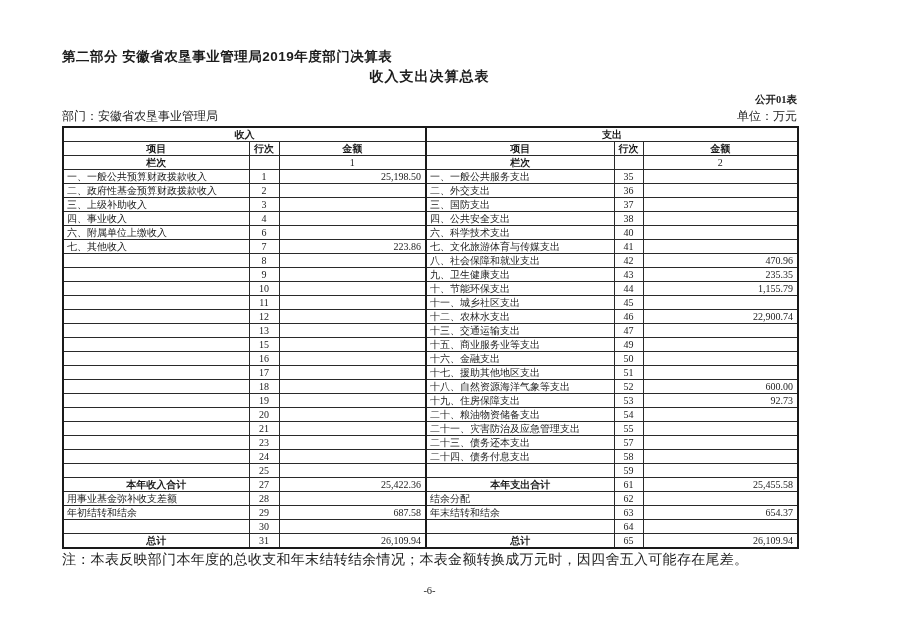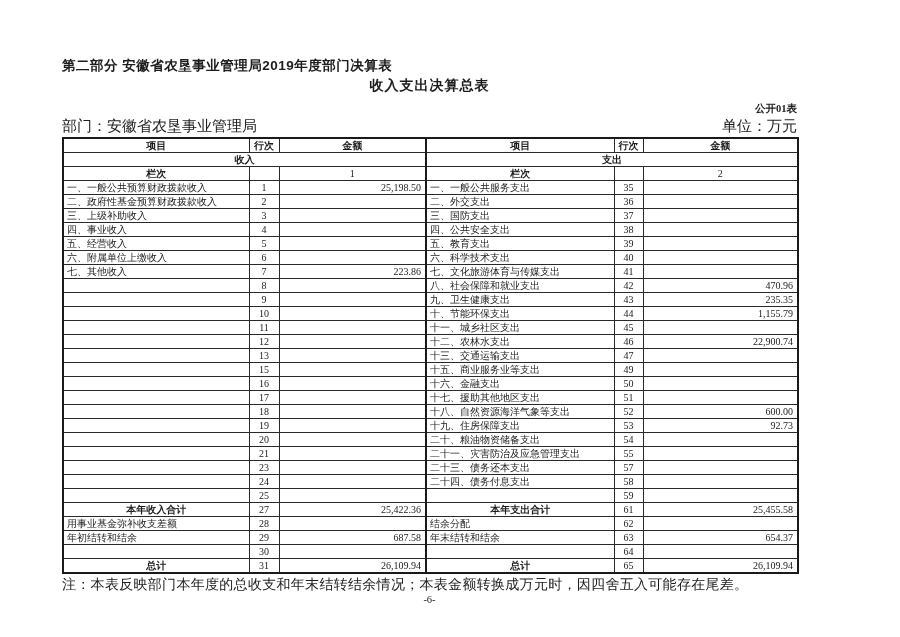--- a/index.html
+++ b/index.html
@@ -4,33 +4,33 @@
 <style>
   html,body{margin:0;padding:0;}
   body{
     width:900px;height:637px;
     background:#ffffff;
     color:#1c1c1c;
     font-family:"Liberation Serif","DejaVu Serif",serif;
     position:relative;
     overflow:hidden;
   }
-  .sheet{position:absolute;left:62px;top:57px;width:735px;}
+  .sheet{position:absolute;left:62px;top:48px;width:735px;}
   .title1{
     font-family:"Liberation Sans","DejaVu Sans",sans-serif;
     font-weight:bold;font-size:13.5px;text-align:left;letter-spacing:0.5px;
   }
   .title2{
     font-family:Liberation Mono, monospace;
     font-weight:bold;font-size:14px;text-align:center;margin-top:2px;letter-spacing:1px;
   }
   .form-code{font-size:10.5px;text-align:right;margin-top:7px;font-weight:bold;}
   .meta-row{
     display:flex;justify-content:space-between;
-    font-size:15px;margin-top:1px;margin-bottom:1px;
+    font-size:12px;margin-top:1px;margin-bottom:1px;
   }
   table{
     border-collapse:collapse;table-layout:fixed;width:735px;
     border:2px solid #1a1a1a;
   }
   th,td{
     border:1px solid #2a2a2a;
     font-size:10px;line-height:1;
     padding:0 3px;height:13px;
     overflow:hidden;white-space:nowrap;
@@ -65,30 +65,30 @@
     <colgroup>
       <col style="width:186px">
         <col style="width:30px">
         <col style="width:147px">
       <col style="width:188px">
         <col style="width:29px">
         <col style="width:155px">
     </colgroup>
     <thead>
       <tr>
+        <th colspan="3">收入</th>
+        <th colspan="3" class="exp-start">支出</th>
+      </tr>
+      <tr>
         <th>项目</th>
         <th>行次</th>
         <th>金额</th>
         <th class="exp-start">项目</th>
         <th>行次</th>
         <th>金额</th>
-      </tr>
-      <tr>
-        <th colspan="3">收入</th>
-        <th colspan="3" class="exp-start">支出</th>
       </tr>
       <tr>
         <td>栏次</td>
         <td></td>
         <td class="colno">1</td>
         <td class="exp-start">栏次</td>
         <td></td>
         <td class="colno">2</td>
       </tr>
     </thead>
@@ -119,28 +119,20 @@
         </tr>
         <tr>
           <td class="item">四、事业收入</td>
           <td class="no">4</td>
           <td class="amount"></td>
           <td class="item exp-start">四、公共安全支出</td>
           <td class="no">38</td>
           <td class="amount"></td>
         </tr>
         <tr>
-          <td class="item">五、经营收入</td>
-          <td class="no">5</td>
-          <td class="amount"></td>
-          <td class="item exp-start">五、教育支出</td>
-          <td class="no">39</td>
-          <td class="amount"></td>
-        </tr>
-        <tr>
           <td class="item">六、附属单位上缴收入</td>
           <td class="no">6</td>
           <td class="amount"></td>
           <td class="item exp-start">六、科学技术支出</td>
           <td class="no">40</td>
           <td class="amount"></td>
         </tr>
         <tr>
           <td class="item">七、其他收入</td>
           <td class="no">7</td>

